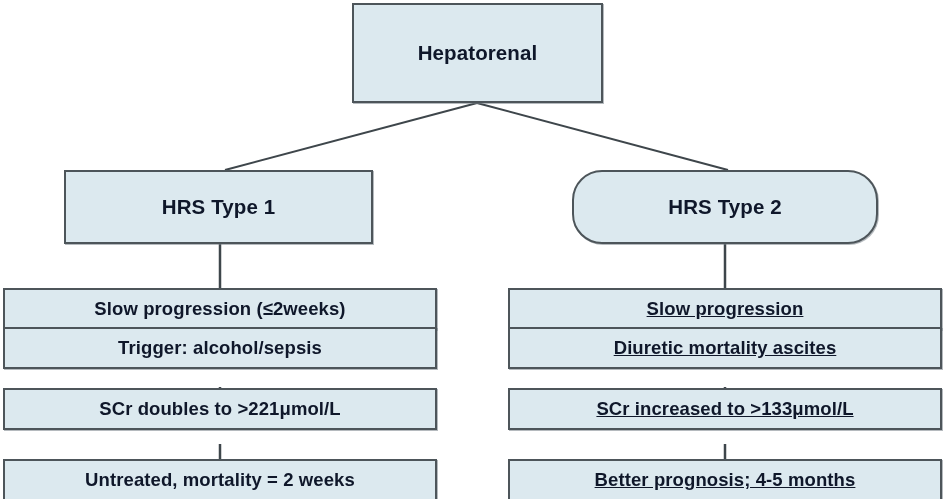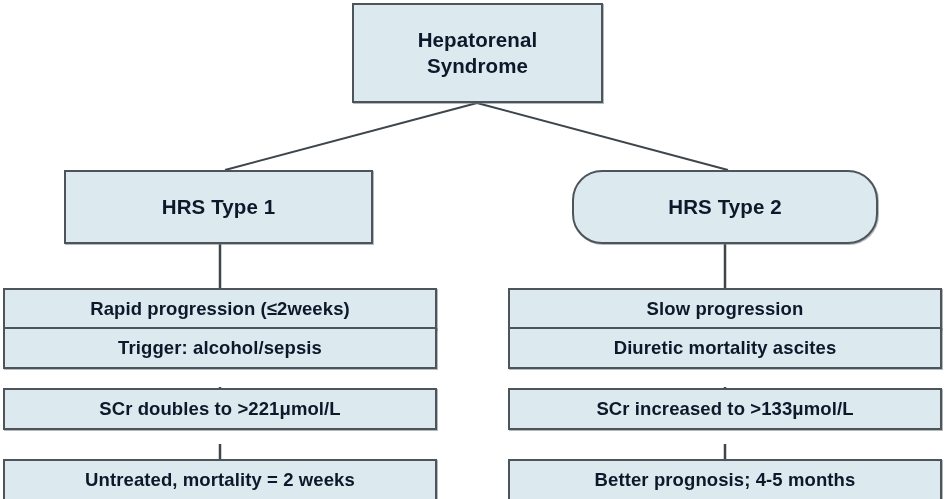--- a/index.html
+++ b/index.html
@@ -53,21 +53,21 @@
     height: 74px;
     font-size: 20.5px;
   }
   .type-node.left  { left: 64px;  width: 309px; }
   .type-node.right { left: 572px; width: 306px; border-radius: 30px; }
   .detail-node {
     height: 42px;
     font-size: 18.5px;
   }
   .col-left  .detail-node { left: 3px;   width: 434px; }
-  .col-right .detail-node { left: 508px; width: 434px; }
+  .col-right .detail-node { left: 508px; width: 434px; text-decoration: underline; }
   .r0 { top: 288px; }
   .r1 { top: 327px; }
   .r2 { top: 388px; }
   .r3 { top: 459px; }
   .detail-node.r3 { height: 40px; border-bottom-width: 0; }
 </style>
 </head>
 <body>
 
 <div id="canvas">
@@ -84,34 +84,33 @@
 
     <line x1="725" y1="244" x2="725" y2="289" stroke="#3e464b" stroke-width="2.5"></line>
     <line x1="725" y1="330" x2="725" y2="346" stroke="#3e464b" stroke-width="2.5"></line>
     <line x1="725" y1="387" x2="725" y2="403" stroke="#3e464b" stroke-width="2.5"></line>
     <line x1="725" y1="444" x2="725" y2="460" stroke="#3e464b" stroke-width="2.5"></line>
   </svg>
 
   <div class="node root-node">
     <div>
       <div>Hepatorenal</div>
-      <div>Syndrome</div>
     </div>
   </div>
 
   <div class="node type-node left">
     <span>HRS Type 1</span>
   </div>
   <div class="node type-node right">
     <span>HRS Type 2</span>
   </div>
 
   <div class="col-left">
     <div class="node detail-node r0">
-      <span>Rapid progression (≤2weeks)</span>
+      <span>Slow progression (≤2weeks)</span>
     </div>
     <div class="node detail-node r1">
       <span>Trigger: alcohol/sepsis</span>
     </div>
     <div class="node detail-node r2">
       <span>SCr doubles to &gt;221μmol/L</span>
     </div>
     <div class="node detail-node r3">
       <span>Untreated, mortality = 2 weeks</span>
     </div>

